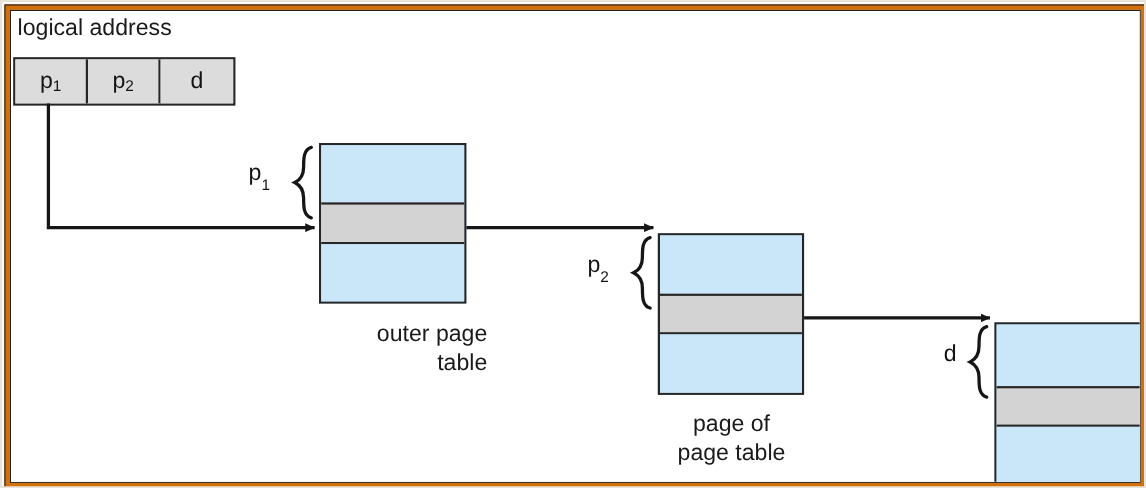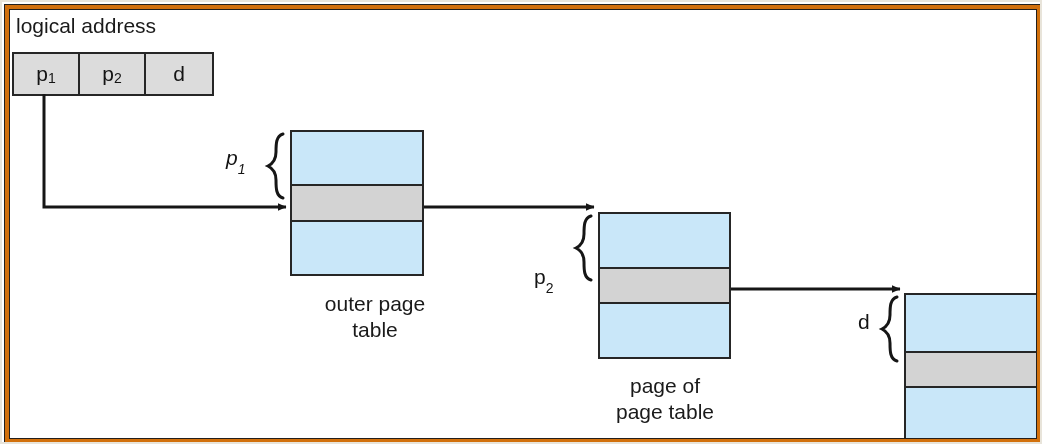--- a/index.html
+++ b/index.html
@@ -130,23 +130,24 @@
 
   
   .caption {
     font-size: 21px;
     color: #1a1a1a;
     text-align: center;
     line-height: 26px;
     white-space: pre-line;
   }
   #outer-page-table-caption {
-    left: 273px;
+    left: 249px;
     top: 281px;
     width: 184px;
+    text-align: right;
   }
   #page-of-page-table-caption {
     left: 565px;
     top: 363px;
     width: 180px;
     text-align: center;
   }
 
   
   #connectors {
@@ -160,22 +161,22 @@
   .brace-label {
     font-size: 21px;
     color: #141414;
     white-space: nowrap;
   }
   .brace-label sub {
     font-size: 14px;
     position: relative;
     top: 4px;
   }
-  #p1-brace-label { left: 216px; top: 136px; font-style: italic; }
-  #p2-brace-label { left: 524px; top: 219px; margin-top: 36px; }
+  #p1-brace-label { left: 216px; top: 136px; }
+  #p2-brace-label { left: 524px; top: 219px; }
   #d-brace-label  { left: 848px; top: 300px; }
 </style>
 </head>
 <body>
 
 <div id="figure-frame">
   <div id="frame-orange"></div>
   <div id="frame-inner-line"></div>
 
   <div id="canvas">

